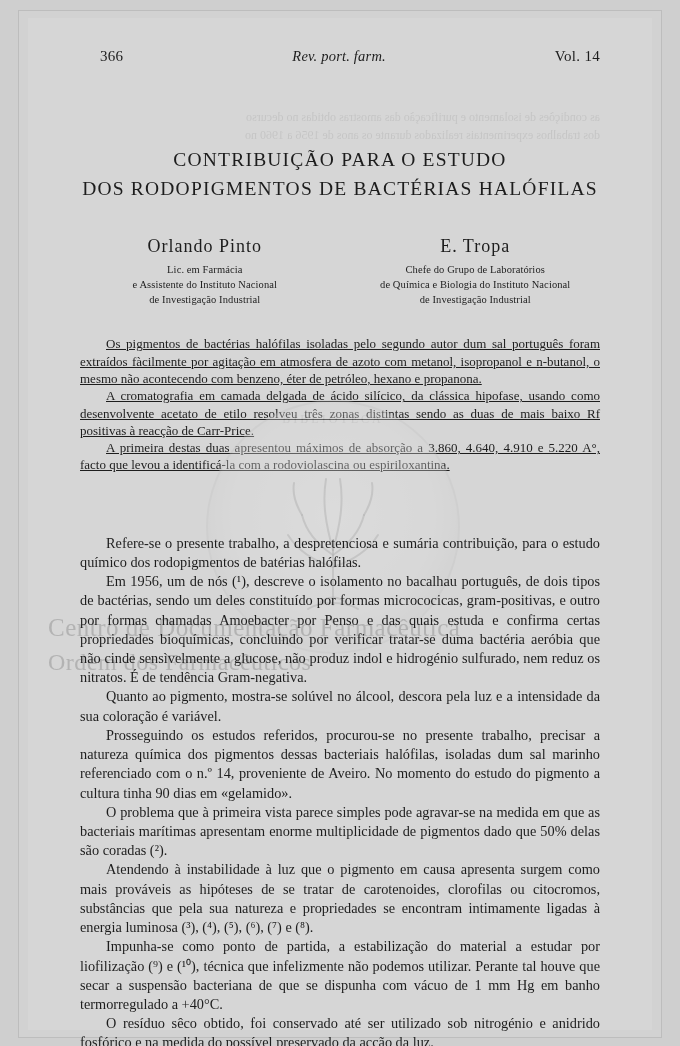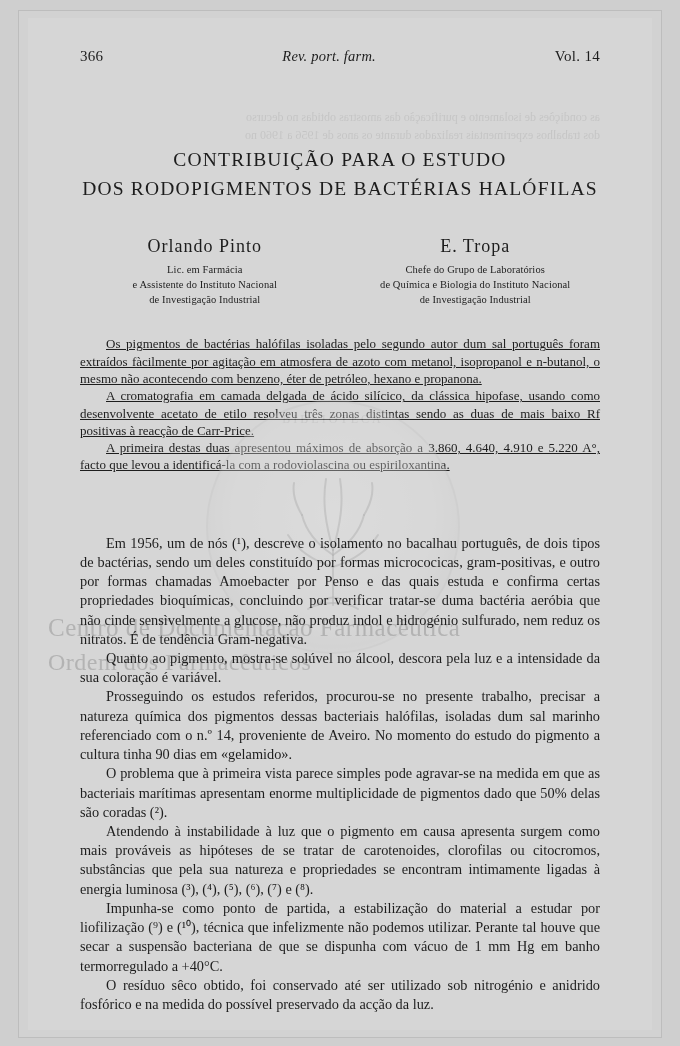--- a/index.html
+++ b/index.html
@@ -45,20 +45,21 @@
     width: 520px;
     color: #1d1d1d;
   }
   
   .runhead {
     display: flex;
     align-items: baseline;
     justify-content: space-between;
     font-size: 15px;
     letter-spacing: 0.3px;
+    margin-left: 20px;
   }
   .runhead .folio {
     font-size: 15px;
   }
   .runhead .journal {
     font-style: italic;
     font-size: 14.5px;
     letter-spacing: 0.2px;
   }
   .runhead .vol {
@@ -210,20 +211,21 @@
         </div>
       </div>
 
       <div class="abstract">
         <p>Os pigmentos de bactérias halófilas isoladas pelo segundo autor dum sal português foram extraídos fàcilmente por agitação em atmosfera de azoto com metanol, isopropanol e n-butanol, o mesmo não acontecendo com benzeno, éter de petróleo, hexano e propanona.</p>
         <p>A cromatografia em camada delgada de ácido silícico, da clássica hipofase, usando como desenvolvente acetato de etilo resolveu três zonas distintas sendo as duas de mais baixo Rf positivas à reacção de Carr-Price.</p>
         <p>A primeira destas duas apresentou máximos de absorção a 3.860, 4.640, 4.910 e 5.220 A°, facto que levou a identificá-la com a rodoviolascina ou espiriloxantina.</p>
       </div>
 
       <div class="body-text">
+        <p>Refere-se o presente trabalho, a despretenciosa e sumária contribuição, para o estudo químico dos rodopigmentos de batérias halófilas.</p>
         <p>Em 1956, um de nós (¹), descreve o isolamento no bacalhau português, de dois tipos de bactérias, sendo um deles constituído por formas micrococicas, gram-positivas, e outro por formas chamadas Amoebacter por Penso e das quais estuda e confirma certas propriedades bioquímicas, concluindo por verificar tratar-se duma bactéria aeróbia que não cinde sensìvelmente a glucose, não produz indol e hidrogénio sulfurado, nem reduz os nitratos. É de tendência Gram-negativa.</p>
         <p>Quanto ao pigmento, mostra-se solúvel no álcool, descora pela luz e a intensidade da sua coloração é variável.</p>
         <p>Prosseguindo os estudos referidos, procurou-se no presente trabalho, precisar a natureza química dos pigmentos dessas bacteriais halófilas, isoladas dum sal marinho referenciado com o n.º 14, proveniente de Aveiro. No momento do estudo do pigmento a cultura tinha 90 dias em «gelamido».</p>
         <p>O problema que à primeira vista parece simples pode agravar-se na medida em que as bacteriais marítimas apresentam enorme multiplicidade de pigmentos dado que 50% delas são coradas (²).</p>
         <p>Atendendo à instabilidade à luz que o pigmento em causa apresenta surgem como mais prováveis as hipóteses de se tratar de carotenoides, clorofilas ou citocromos, substâncias que pela sua natureza e propriedades se encontram intimamente ligadas à energia luminosa (³), (⁴), (⁵), (⁶), (⁷) e (⁸).</p>
         <p>Impunha-se como ponto de partida, a estabilização do material a estudar por liofilização (⁹) e (¹⁰), técnica que infelizmente não podemos utilizar. Perante tal houve que secar a suspensão bacteriana de que se dispunha com vácuo de 1 mm Hg em banho termorregulado a +40°C.</p>
         <p>O resíduo sêco obtido, foi conservado até ser utilizado sob nitrogénio e anidrido fosfórico e na medida do possível preservado da acção da luz.</p>
       </div>
 
     </div>

